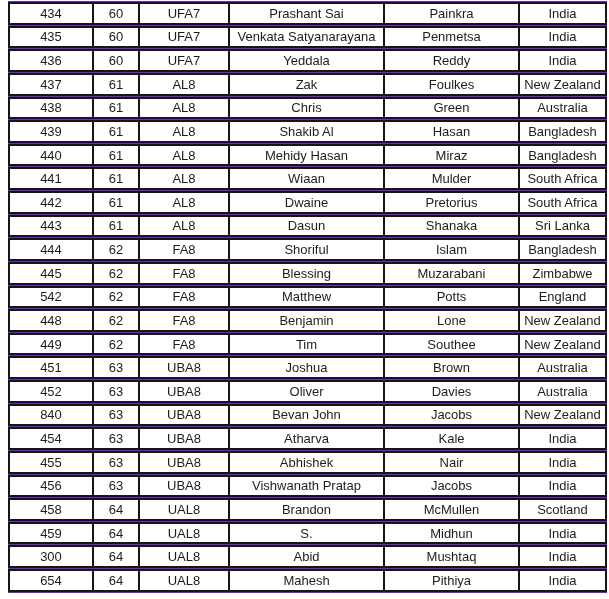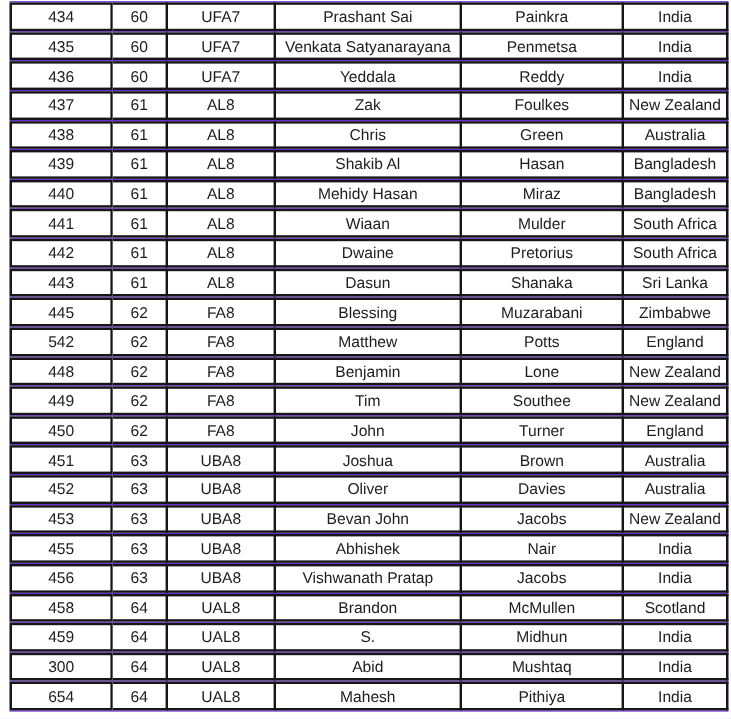--- a/index.html
+++ b/index.html
@@ -136,20 +136,28 @@
         </tr>
         <tr>
           <td>443</td>
           <td>61</td>
           <td>AL8</td>
           <td>Dasun</td>
           <td>Shanaka</td>
           <td>Sri Lanka</td>
         </tr>
         <tr>
+          <td>444</td>
+          <td>62</td>
+          <td>FA8</td>
+          <td>Shoriful</td>
+          <td>Islam</td>
+          <td>Bangladesh</td>
+        </tr>
+        <tr>
           <td>445</td>
           <td>62</td>
           <td>FA8</td>
           <td>Blessing</td>
           <td>Muzarabani</td>
           <td>Zimbabwe</td>
         </tr>
         <tr>
           <td>542</td>
           <td>62</td>
@@ -168,50 +176,50 @@
         </tr>
         <tr>
           <td>449</td>
           <td>62</td>
           <td>FA8</td>
           <td>Tim</td>
           <td>Southee</td>
           <td>New Zealand</td>
         </tr>
         <tr>
-          <td>450</td>
-          <td>62</td>
-          <td>FA8</td>
-          <td>John</td>
-          <td>Turner</td>
-          <td>England</td>
-        </tr>
-        <tr>
           <td>451</td>
           <td>63</td>
           <td>UBA8</td>
           <td>Joshua</td>
           <td>Brown</td>
           <td>Australia</td>
         </tr>
         <tr>
           <td>452</td>
           <td>63</td>
           <td>UBA8</td>
           <td>Oliver</td>
           <td>Davies</td>
           <td>Australia</td>
         </tr>
         <tr>
-          <td>453</td>
+          <td>840</td>
           <td>63</td>
           <td>UBA8</td>
           <td>Bevan John</td>
           <td>Jacobs</td>
           <td>New Zealand</td>
+        </tr>
+        <tr>
+          <td>454</td>
+          <td>63</td>
+          <td>UBA8</td>
+          <td>Atharva</td>
+          <td>Kale</td>
+          <td>India</td>
         </tr>
         <tr>
           <td>455</td>
           <td>63</td>
           <td>UBA8</td>
           <td>Abhishek</td>
           <td>Nair</td>
           <td>India</td>
         </tr>
         <tr>

